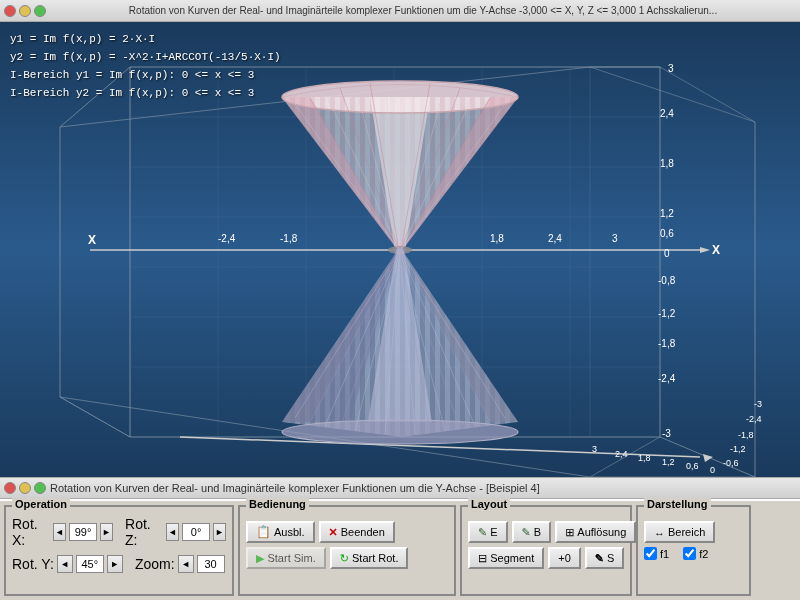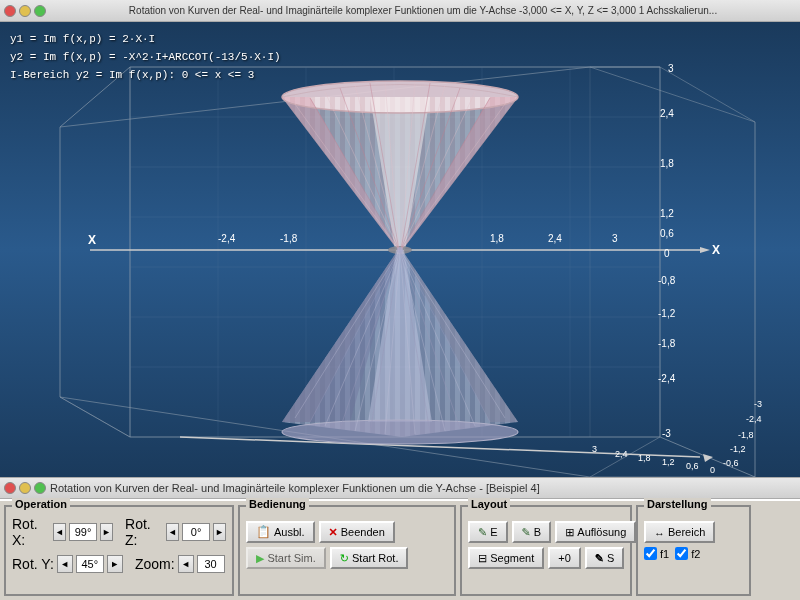--- a/index.html
+++ b/index.html
@@ -215,21 +215,21 @@
 
     .dar-row {
       display: flex;
       gap: 6px;
       align-items: center;
       margin-top: 10px;
     }
 
     .dar-row2 {
       display: flex;
-      gap: 6px;
+      gap: 14px;
       align-items: center;
       margin-top: 4px;
     }
 
     .checkbox-item {
       display: flex;
       align-items: center;
       gap: 3px;
       font-size: 11px;
     }
@@ -438,20 +438,21 @@
     <text x="490" y="220" fill="#ffffff" font-size="10" font-family="Arial">1,8</text>
     <text x="548" y="220" fill="#ffffff" font-size="10" font-family="Arial">2,4</text>
     <text x="612" y="220" fill="#ffffff" font-size="10" font-family="Arial">3</text>
 
     <circle cx="400" cy="228" r="3" fill="#aaaacc" opacity="0.8"></circle>
   </svg>
 
   <div class="formulas">
     <div>y1 = Im f(x,p) =  2·X·I</div>
     <div>y2 = Im f(x,p) = -X^2·I+ARCCOT(-13/5·X·I)</div>
+    <div>I-Bereich y1 = Im f(x,p): 0 &lt;= x &lt;= 3</div>
     <div>I-Bereich y2 = Im f(x,p): 0 &lt;= x &lt;= 3</div>
   </div>
 </div>
 
 <div class="status-bar">
   <div class="title-bar-buttons">
     <span class="tb-btn red"></span>
     <span class="tb-btn yellow"></span>
     <span class="tb-btn green"></span>
   </div>

